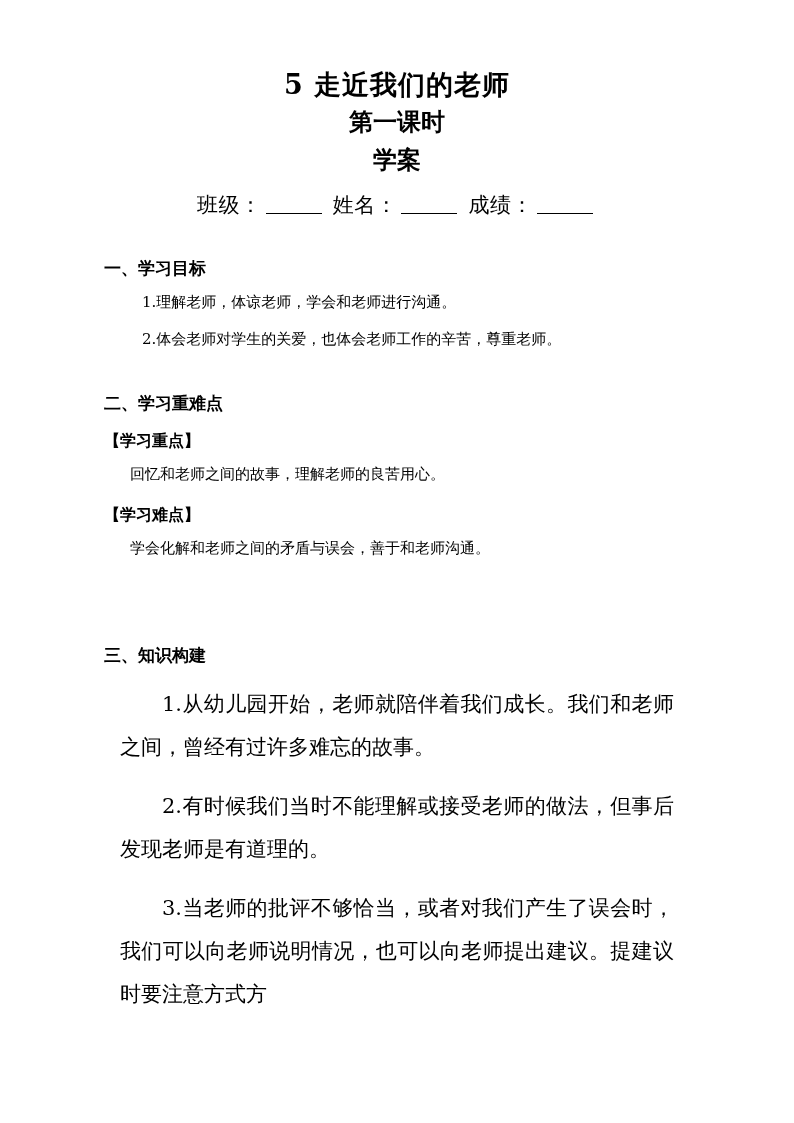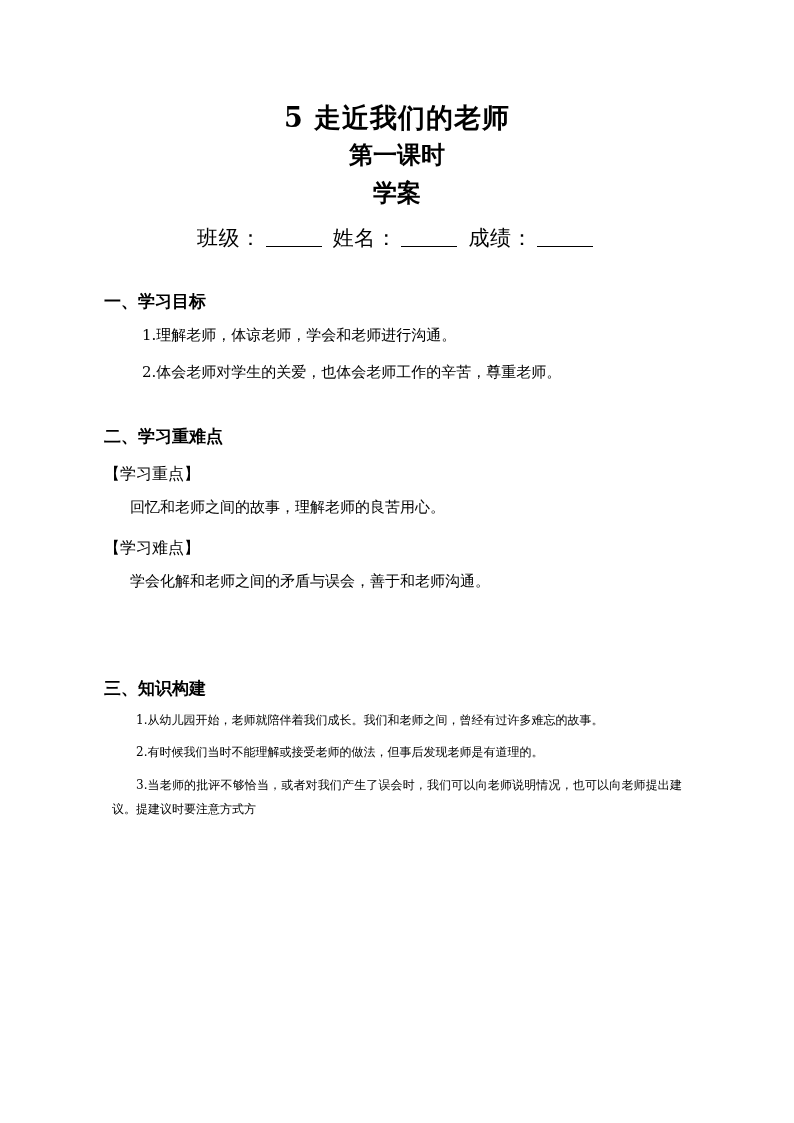--- a/index.html
+++ b/index.html
@@ -12,21 +12,21 @@
     height: 1123px;
     font-family: "Liberation Serif", serif;
     color: #000000;
     position: relative;
     overflow: hidden;
   }
   .page {
     box-sizing: border-box;
     width: 794px;
     height: 1123px;
-    padding: 72px 104px 80px 104px;
+    padding: 39px 104px 80px 104px;
     position: relative;
   }
   .title-block {
     text-align: center;
     margin-top: 28px;
   }
   .doc-title {
     font-family: "DejaVu Serif", serif;
     font-weight: bold;
     font-size: 27px;
@@ -64,42 +64,42 @@
   }
   .section-head {
     font-family: "DejaVu Serif", serif;
     font-weight: bold;
     font-size: 17px;
     margin-top: 38px;
     margin-bottom: 6px;
   }
   .sub-head {
     font-family: "DejaVu Serif", serif;
-    font-weight: normal;
+    font-weight: bold;
     font-size: 16px;
     margin-top: 16px;
     margin-bottom: 4px;
   }
   .para {
     font-family: "DejaVu Serif", serif;
     font-size: 15px;
     line-height: 1.95;
     text-indent: 2em;
     margin: 8px;
   }
   .para.noindent {
     text-indent: 1.2em;
   }
   .gap-lg { height: 34px; }
   .body-para {
     font-family: "DejaVu Serif", serif;
-    font-size: 12px;
+    font-size: 21px;
     line-height: 2.05;
     text-indent: 2em;
-    margin: 8px;
+    margin: 16px;
     text-align: justify;
   }
 </style>
 </head>
 <body>
 
 <div class="page">
 
   <div class="title-block">
     <div class="doc-title">5  走近我们的老师</div>

